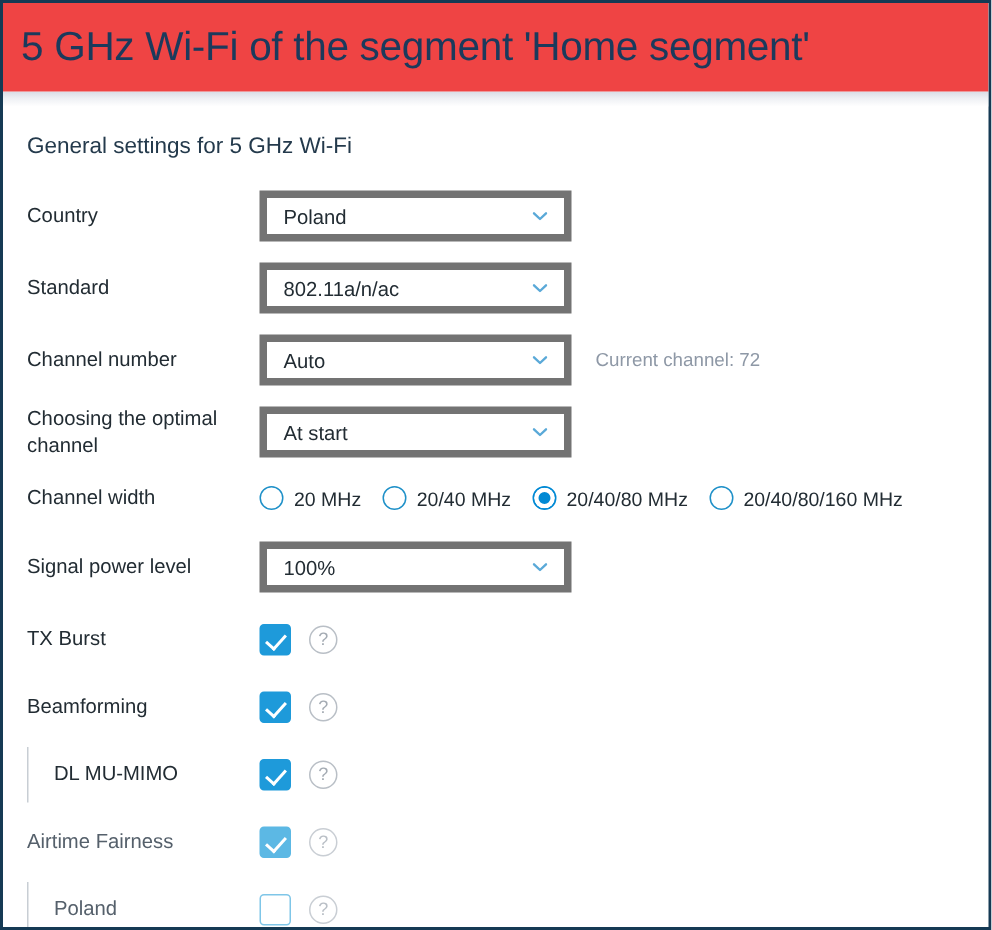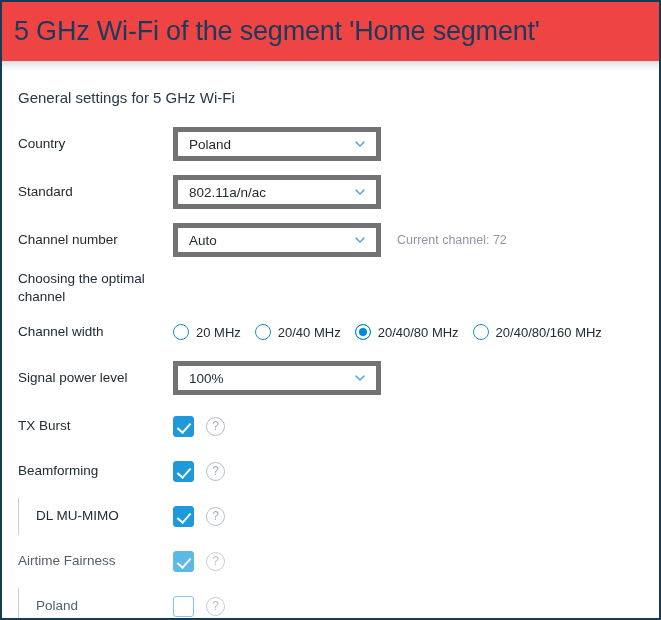--- a/index.html
+++ b/index.html
@@ -287,20 +287,30 @@
                   <path d="M2 4.2 L6 8 L10 4.2" fill="none" stroke="#5aa9d8" stroke-width="1.6" stroke-linecap="round" stroke-linejoin="round"></path>
                 </svg>
             </span>
           </div>
           <div class="hint">Current channel: 72</div>
         </div>
       </div>
 
       <div class="row tall">
         <div class="row-label">Choosing the optimal channel</div>
+        <div class="row-control">
+          <div class="select">
+            <span>At start</span>
+            <span class="chevron">
+              <svg viewBox="0 0 12 12" width="12" height="12">
+                  <path d="M2 4.2 L6 8 L10 4.2" fill="none" stroke="#5aa9d8" stroke-width="1.6" stroke-linecap="round" stroke-linejoin="round"></path>
+                </svg>
+            </span>
+          </div>
+        </div>
       </div>
 
       <div class="row">
         <div class="row-label">Channel width</div>
         <div class="row-control">
           <div class="radio-group">
             <div class="radio-item">
               <span class="radio"></span>
               <span class="radio-label">20 MHz</span>
             </div>

